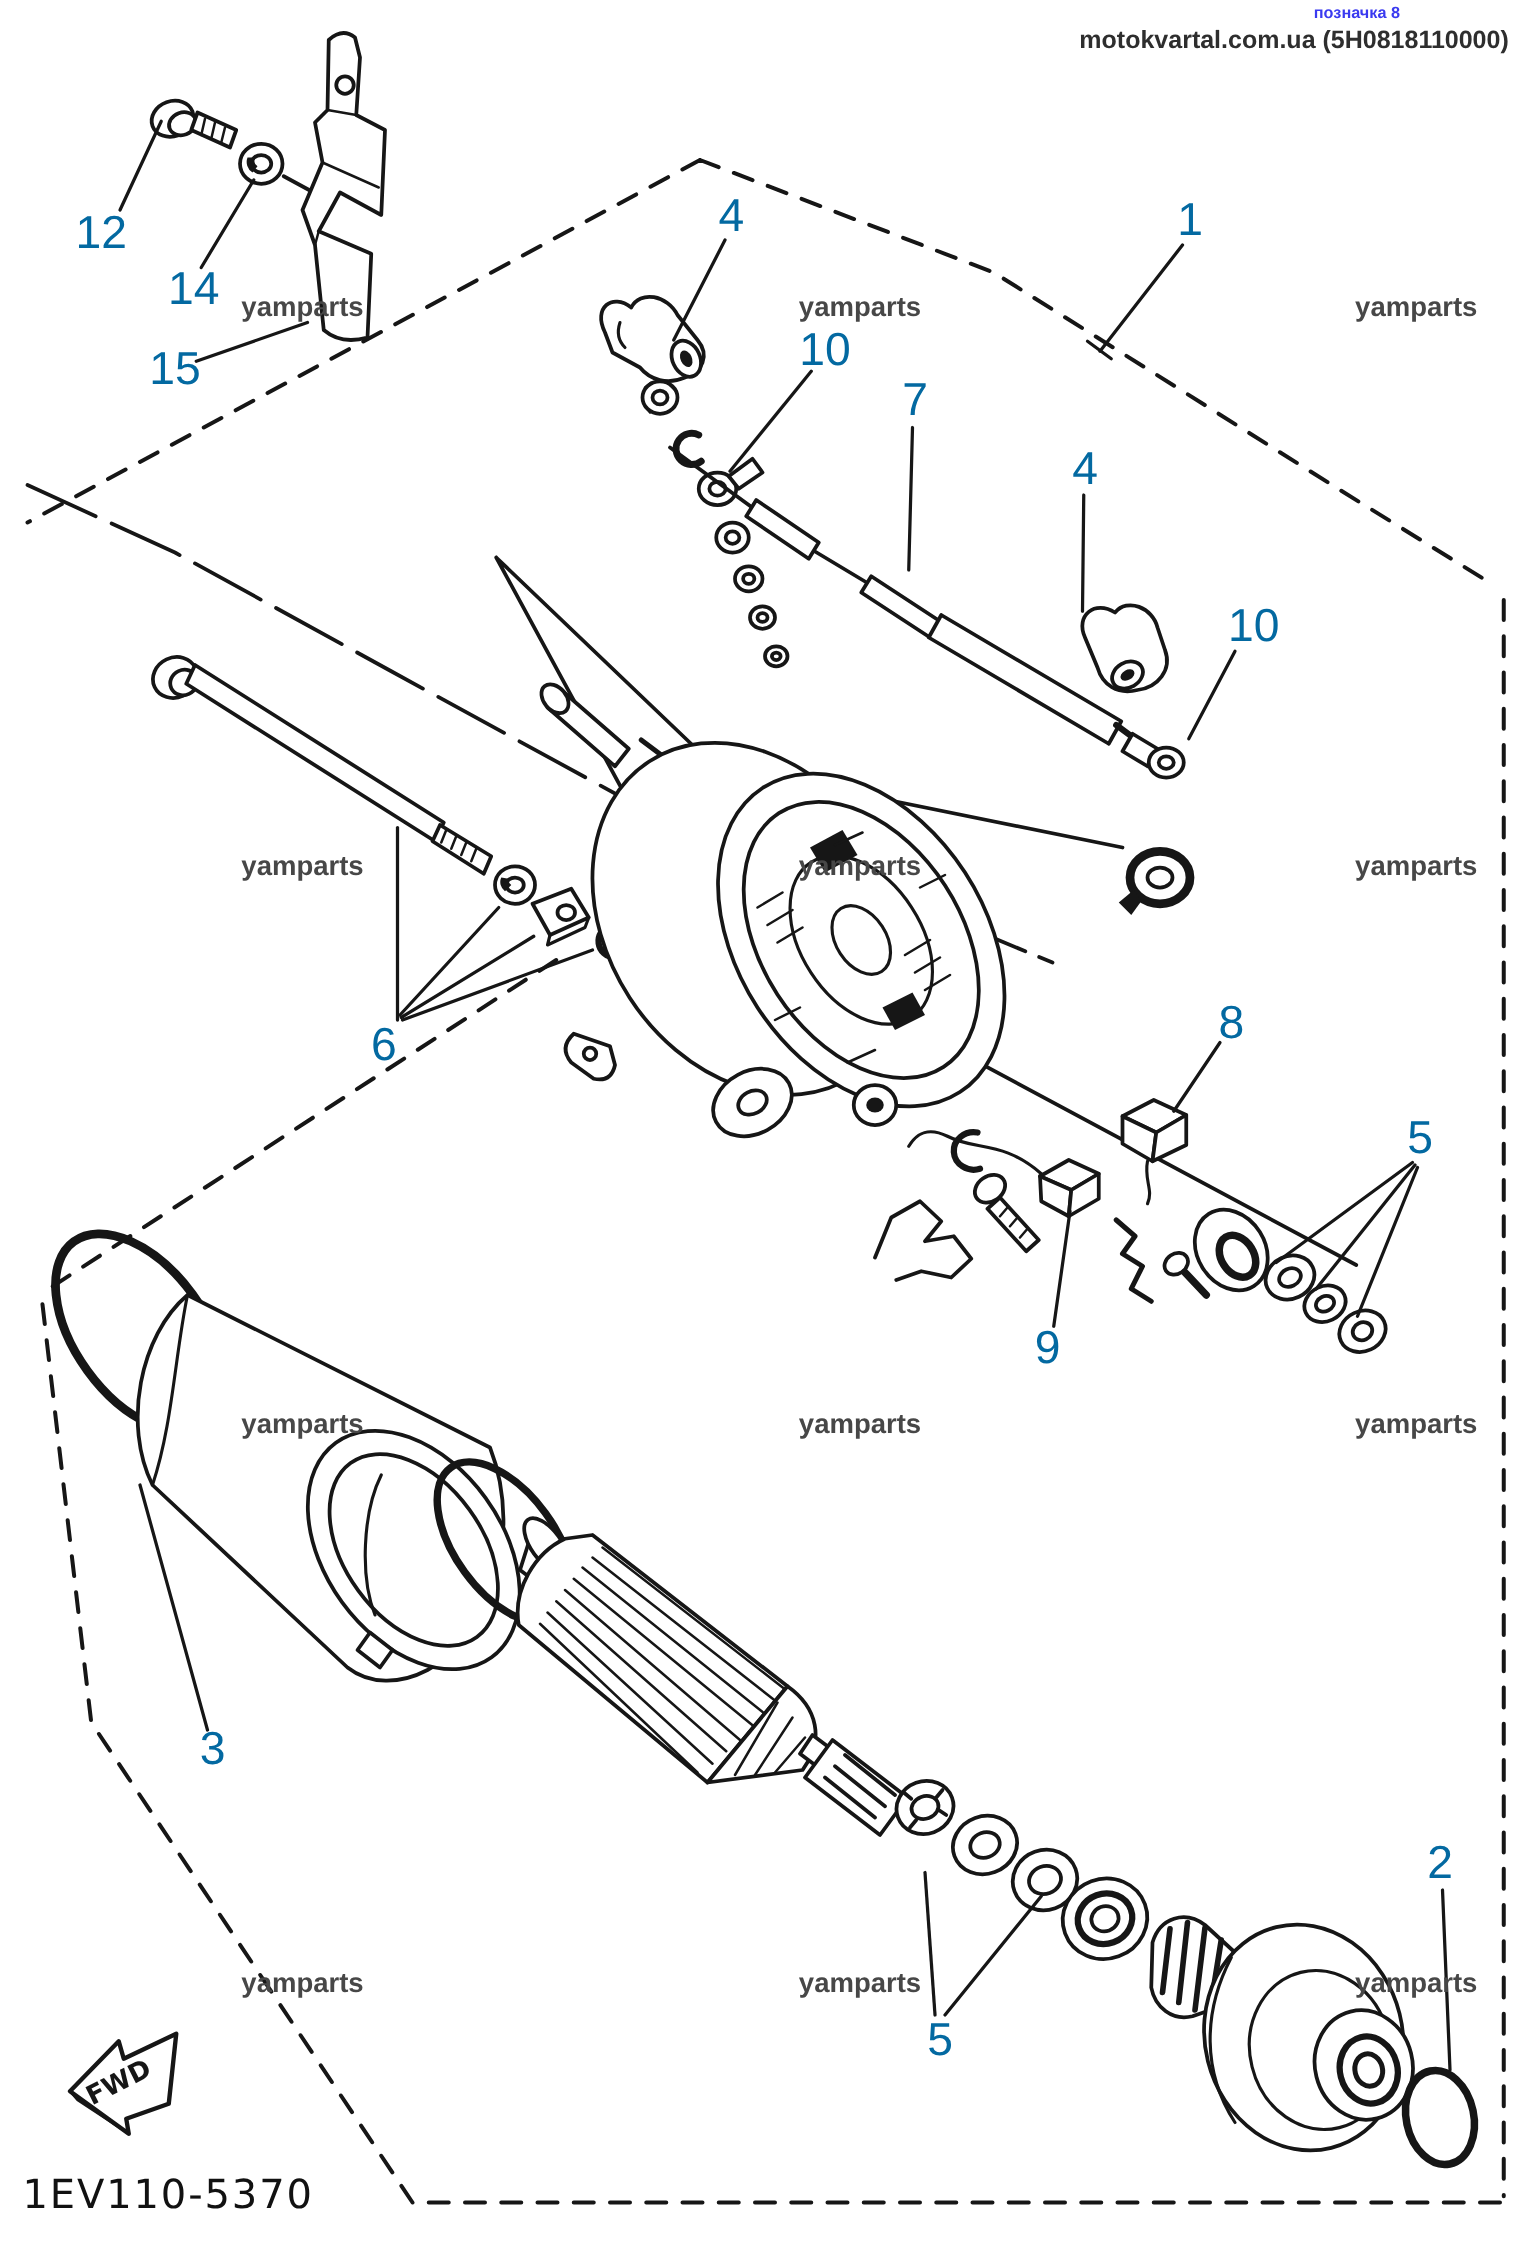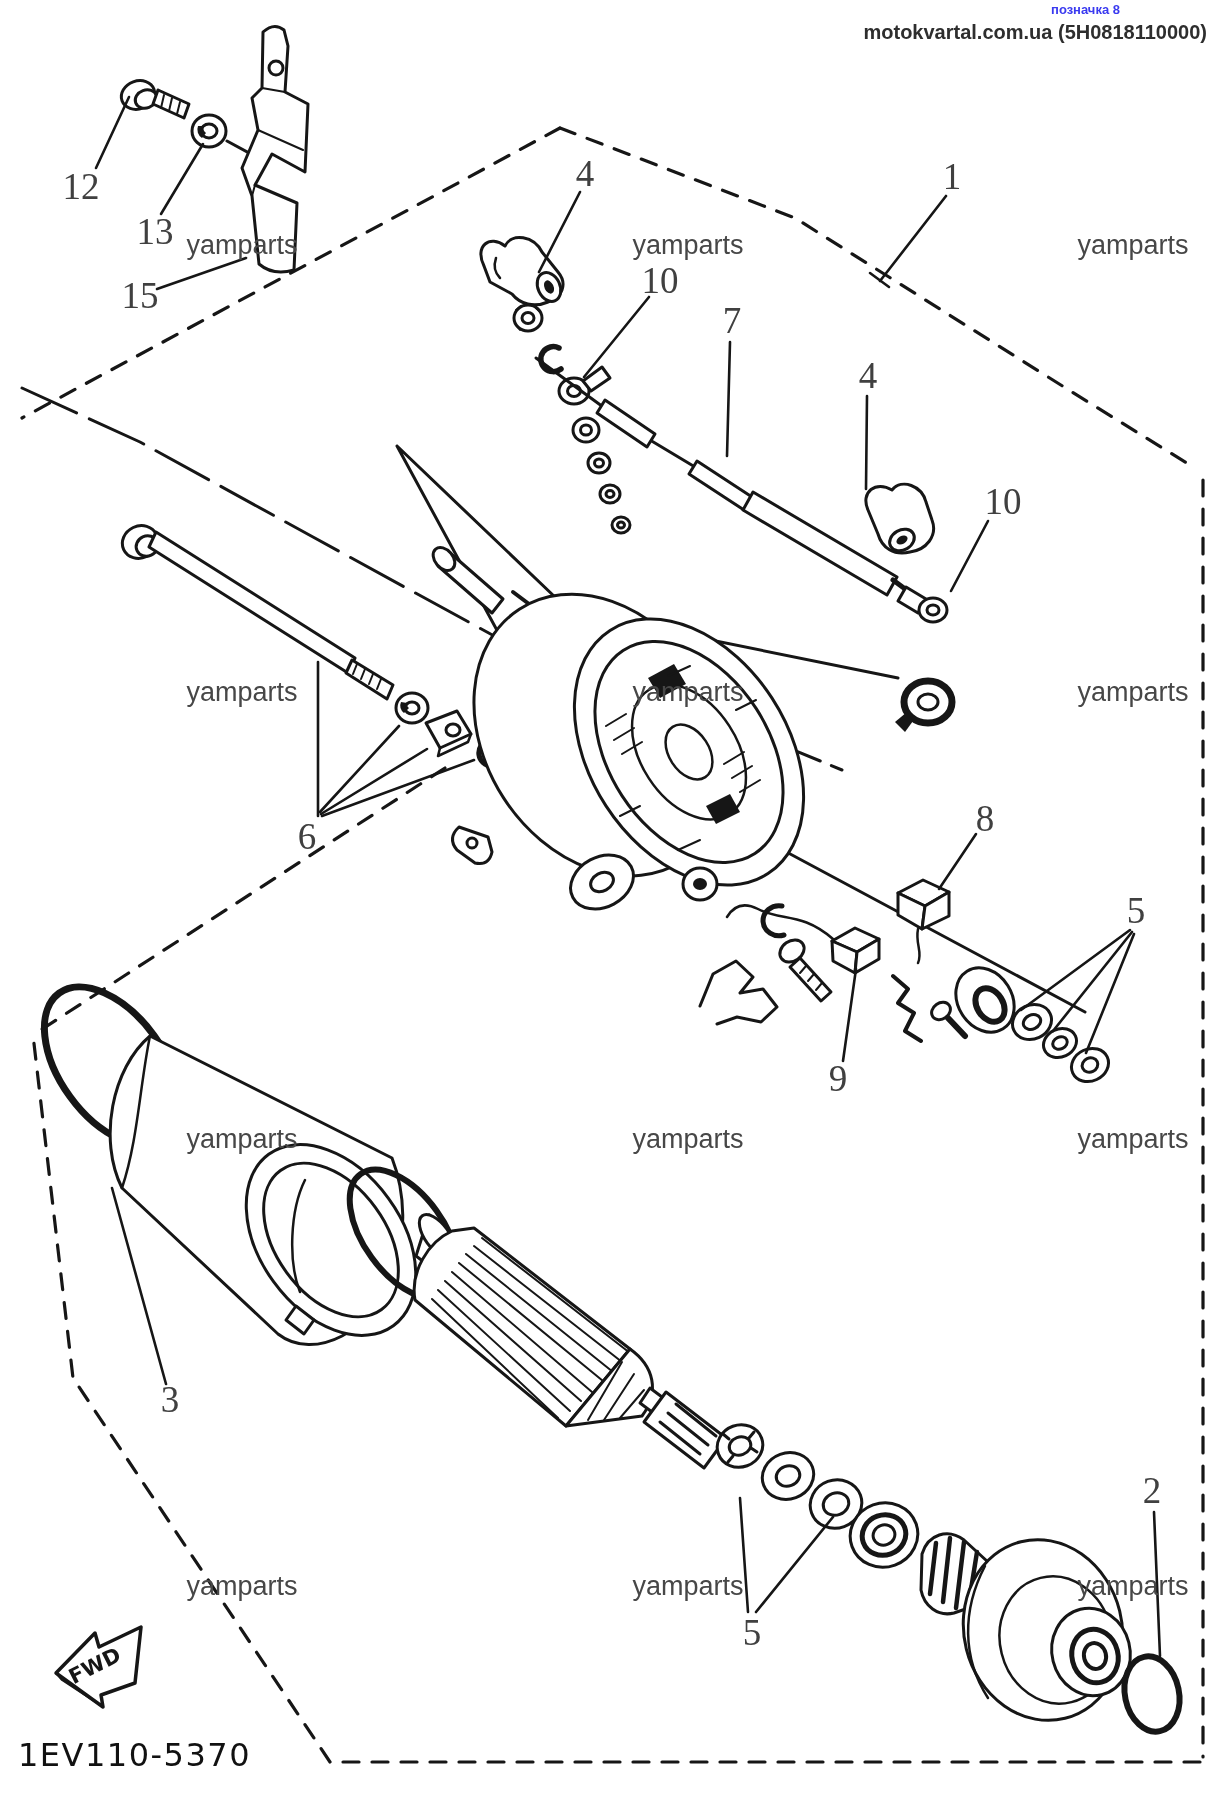--- a/index.html
+++ b/index.html
@@ -6,23 +6,23 @@
   #page{position:relative;width:1228px;height:1800px;background:#ffffff;overflow:hidden;
         font-family:"Liberation Sans", sans-serif;}
   #art{position:absolute;left:0;top:0;}
   .ln{fill:none;stroke:#161616;stroke-width:3;stroke-linecap:round;stroke-linejoin:round;}
   .fw{fill:#ffffff;stroke:#161616;stroke-width:3;stroke-linecap:round;stroke-linejoin:round;}
   .fb{fill:#161616;stroke:none;}
   .dash{stroke-dasharray:16 13;stroke-width:3.2;}
   .t2{stroke-width:2;}
   #wm-layer,#label-layer{position:absolute;left:0;top:0;width:100%;height:100%;pointer-events:none;}
   .wm{position:absolute;transform:translate(-50%,-55%);font-family:"Liberation Sans",sans-serif;
-      font-size:27px;color:#474747;white-space:nowrap;}
-  .part-label{position:absolute;transform:translate(-50%,-52%);font-family:Liberation Serif, serif;
-      font-size:37px;color:#404040;white-space:nowrap;text-align:center;}
+      font-size:22px;color:#474747;white-space:nowrap;font-weight:bold;}
+  .part-label{position:absolute;transform:translate(-50%,-52%);font-family:Liberation Sans, sans-serif;
+      font-size:37px;color:#0369a1;white-space:nowrap;text-align:center;}
   .hdr-note{position:absolute;top:2px;right:108px;font-size:13px;font-weight:bold;color:#3a3af0;}
   .hdr-site{position:absolute;top:21px;right:21px;font-size:20px;font-weight:bold;color:#2e2e2e;}
   .diagram-code{position:absolute;left:18px;top:1736px;font-family:"DejaVu Sans",sans-serif;
       font-size:32px;letter-spacing:1.5px;color:#111;}
   .fwd-text{font-family:"DejaVu Sans",sans-serif;font-size:21px;font-weight:bold;fill:#161616;}
 </style>
 </head>
 <body>
 
 <div id="page">
@@ -267,21 +267,21 @@
     </div>
 
   <div id="label-layer">
       <div class="part-label" style="left: 952px; top: 177px;">1</div>
       <div class="part-label" style="left: 585px; top: 174px;">4</div>
       <div class="part-label" style="left: 660px; top: 281px;">10</div>
       <div class="part-label" style="left: 732px; top: 321px;">7</div>
       <div class="part-label" style="left: 868px; top: 376px;">4</div>
       <div class="part-label" style="left: 1003px; top: 502px;">10</div>
       <div class="part-label" style="left: 81px; top: 187px;">12</div>
-      <div class="part-label" style="left: 155px; top: 232px;">13</div>
+      <div class="part-label" style="left: 155px; top: 232px;">14</div>
       <div class="part-label" style="left: 140px; top: 296px;">15</div>
       <div class="part-label" style="left: 307px; top: 837px;">6</div>
       <div class="part-label" style="left: 985px; top: 819px;">8</div>
       <div class="part-label" style="left: 1136px; top: 911px;">5</div>
       <div class="part-label" style="left: 838px; top: 1079px;">9</div>
       <div class="part-label" style="left: 170px; top: 1400px;">3</div>
       <div class="part-label" style="left: 752px; top: 1633px;">5</div>
       <div class="part-label" style="left: 1152px; top: 1491px;">2</div>
     </div>
 

